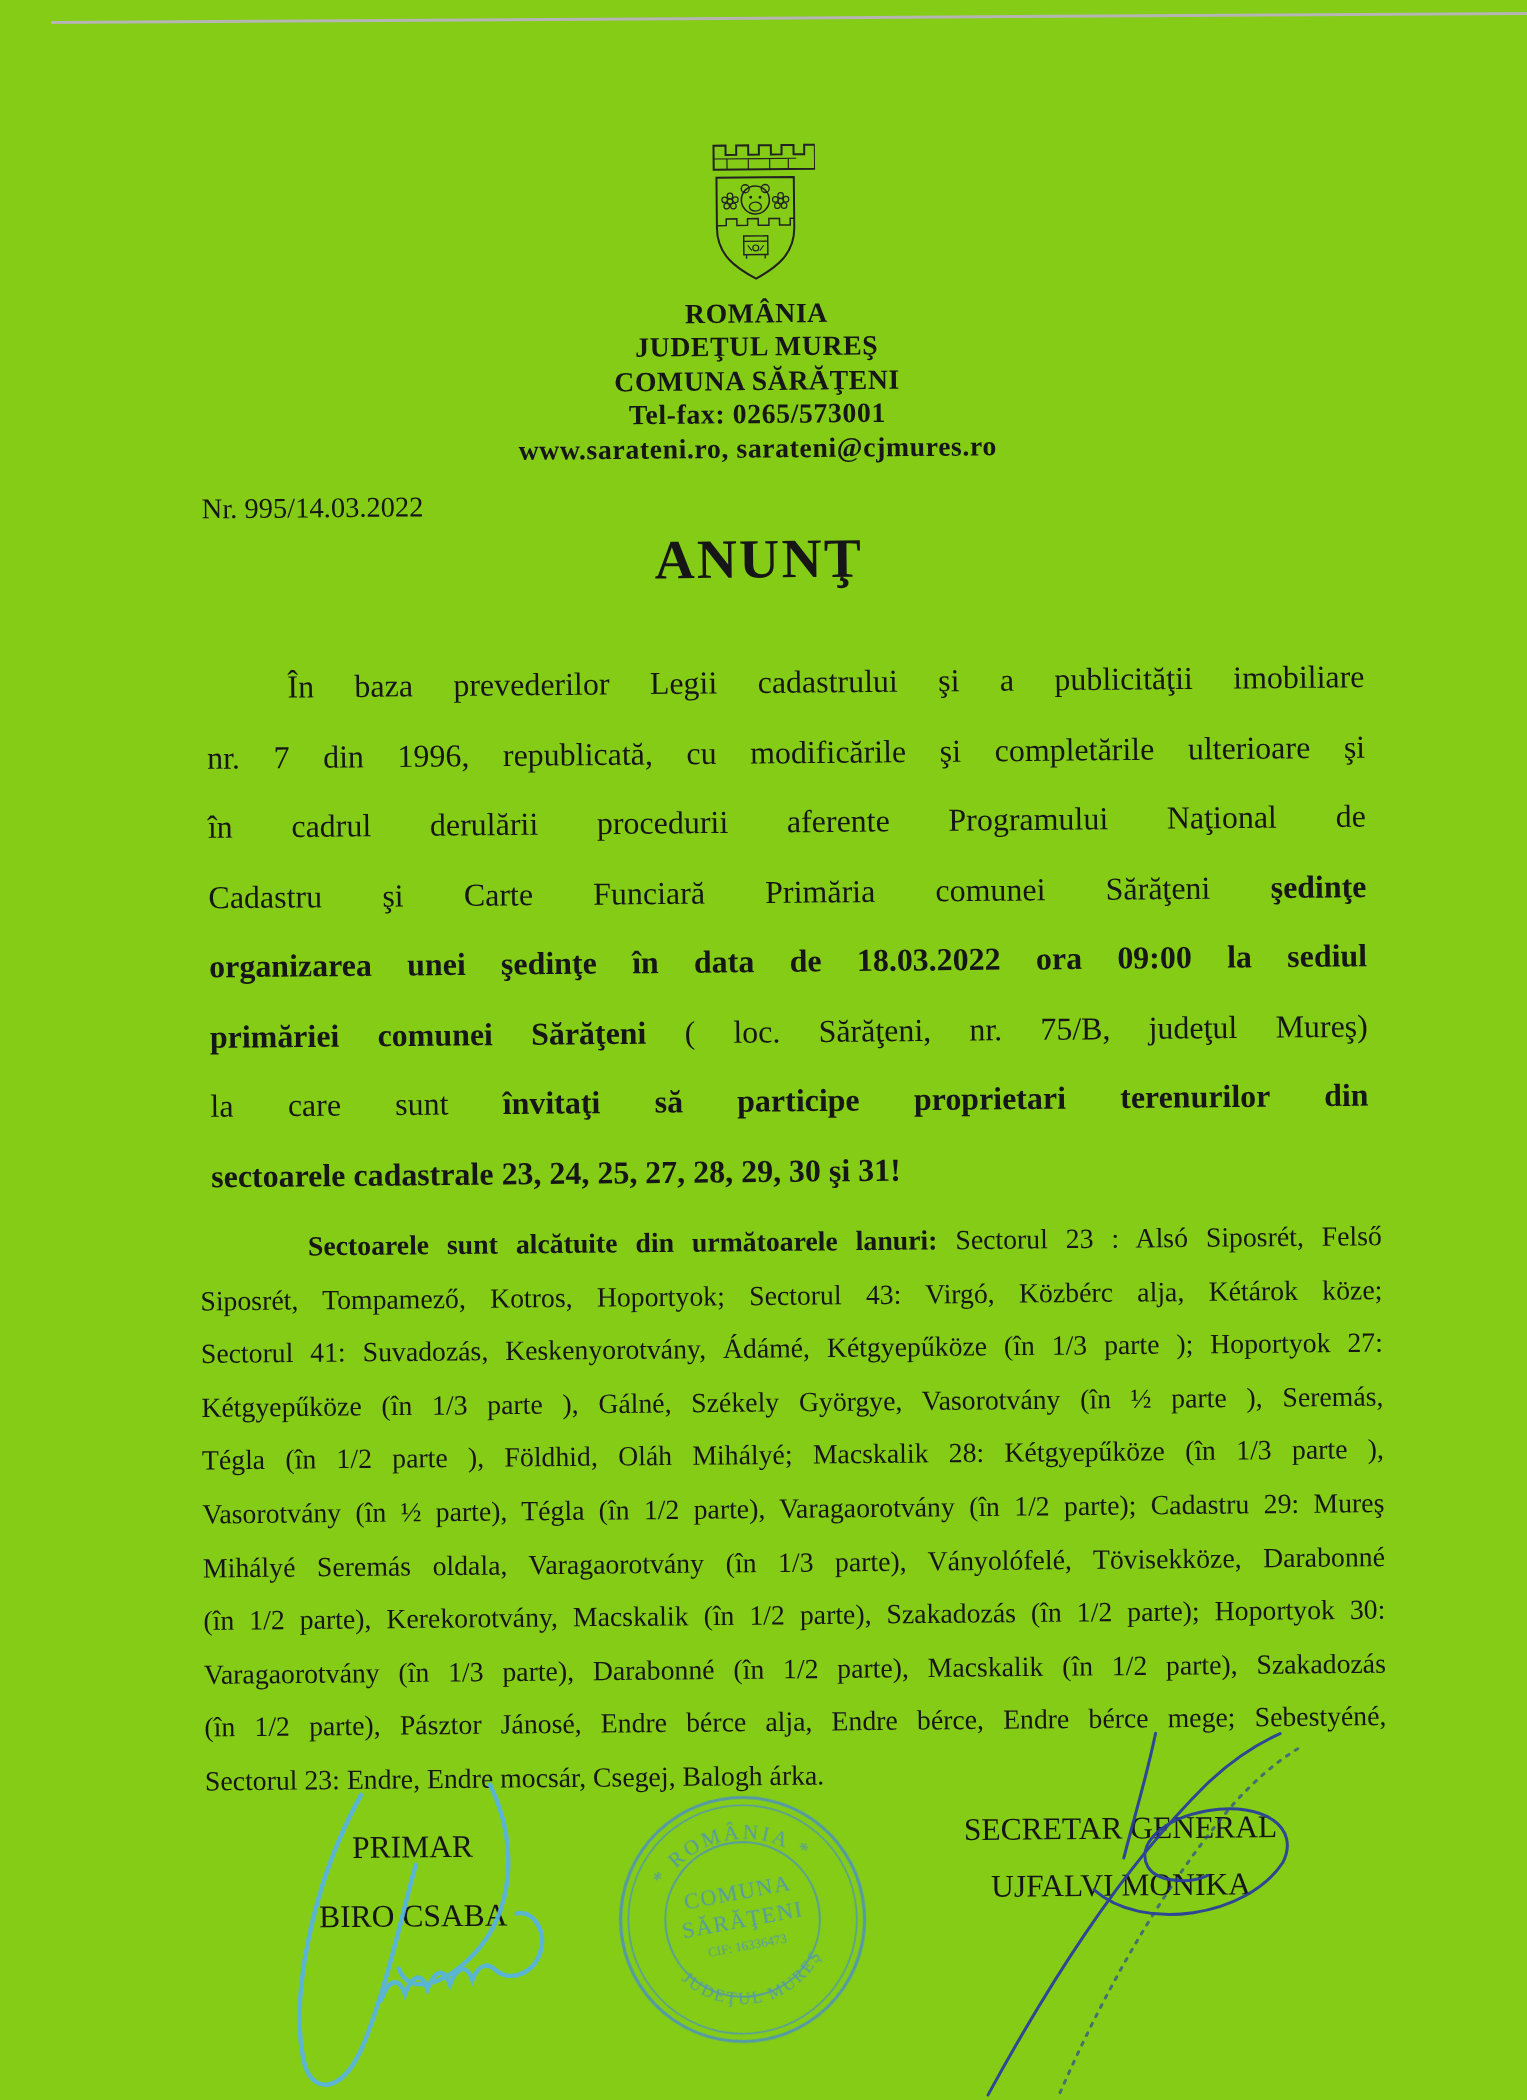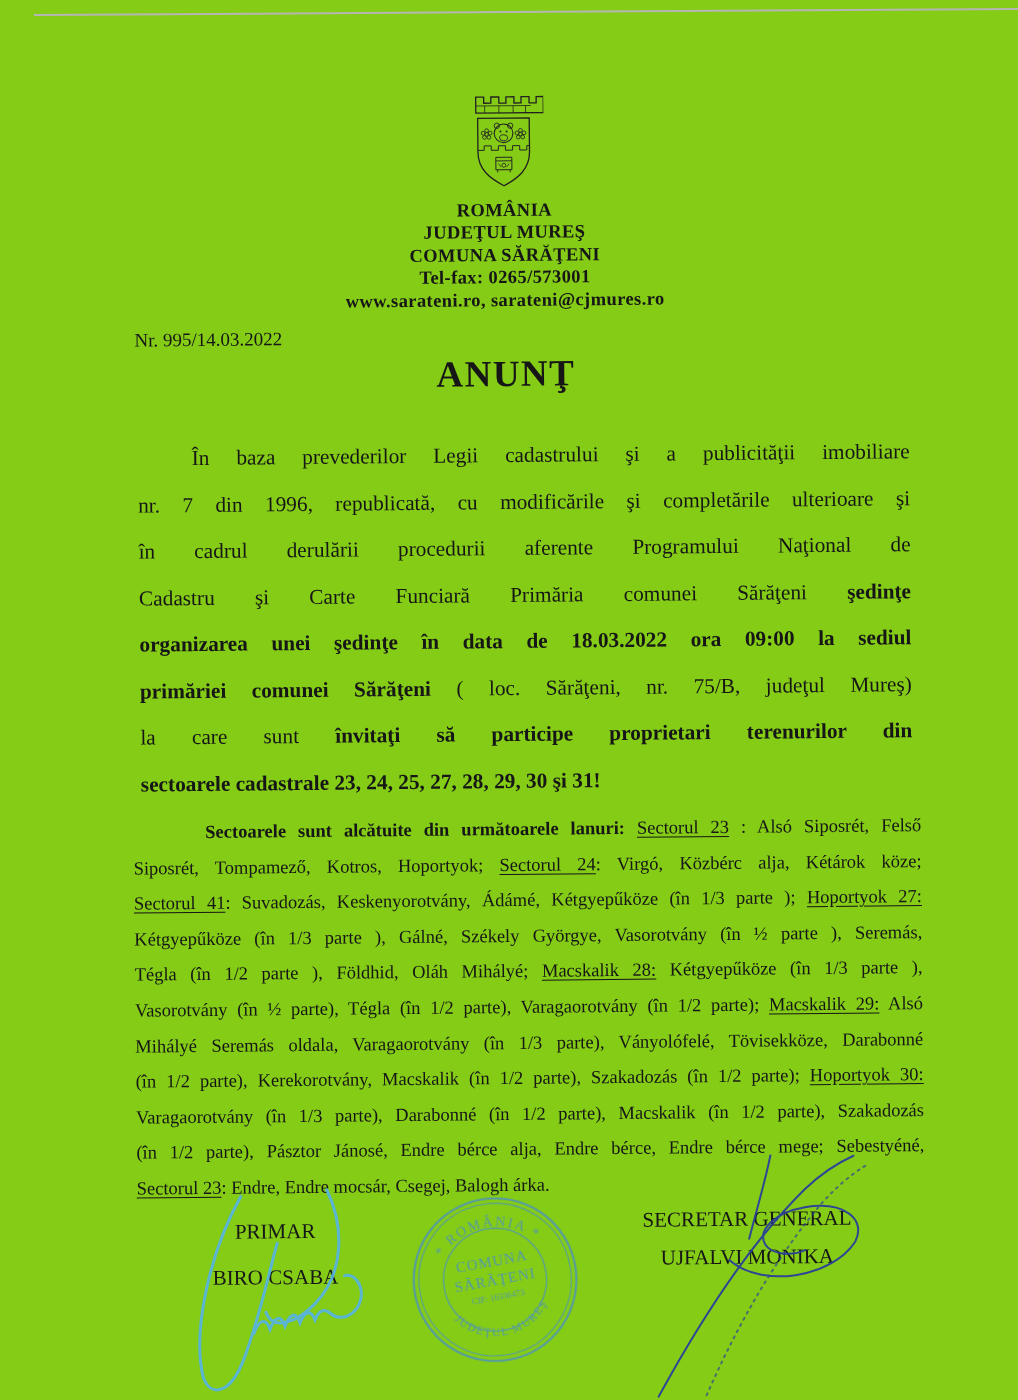--- a/index.html
+++ b/index.html
@@ -18,21 +18,21 @@
   .title{position:absolute;top:352px;left:0;width:100%;text-align:center;
     font-size:37px;font-weight:bold;letter-spacing:1.5px;}
   .para{position:absolute;text-align:justify;}
   .para1{left:140px;width:772px;top:432px;font-size:21.3px;line-height:46.5px;}
   .para2{left:132px;width:788px;top:812px;font-size:18.5px;line-height:35.6px;}
   .tline{text-align:justify;text-align-last:justify;}
   .tline.last{text-align-last:left;}
   .para1 .tline.indent{text-indent:54px;}
   .para2 .tline.indent{text-indent:72px;}
   .b{font-weight:bold;}
-  .u{text-decoration:underline;text-underline-offset:3px;}
+  .u{text-underline-offset:3px;}
   .sign{position:absolute;text-align:center;font-size:21px;}
   .sign-left{left:196px;top:1206px;width:148px;line-height:46px;}
   .sign-right{left:620px;top:1202px;width:244px;line-height:38px;}
   .stamp{position:absolute;left:402px;top:1192px;transform:rotate(-10deg);
     opacity:.82;filter:blur(.35px);}
   .inkoverlay{position:absolute;inset:0;pointer-events:none;}
 </style>
 </head>
 <body>
 
@@ -95,25 +95,25 @@
         <div class="tline"><span>nr. 7 din 1996, republicată, cu modificările şi completările ulterioare şi</span></div>
         <div class="tline"><span>în cadrul derulării procedurii aferente Programului Naţional de</span></div>
         <div class="tline"><span>Cadastru şi Carte Funciară Primăria comunei Sărăţeni </span><span class="b">şedinţe</span></div>
         <div class="tline"><span class="b">organizarea unei şedinţe în data de 18.03.2022 ora 09:00 la sediul</span></div>
         <div class="tline"><span class="b">primăriei comunei Sărăţeni</span><span> ( loc. Sărăţeni, nr. 75/B, judeţul Mureş)</span></div>
         <div class="tline"><span>la care sunt </span><span class="b">învitaţi să participe proprietari terenurilor din</span></div>
         <div class="tline last"><span class="b">sectoarele cadastrale 23, 24, 25, 27, 28, 29, 30 şi 31!</span></div>
       </div>
     <div class="para para2">
         <div class="tline indent"><span class="b">Sectoarele sunt alcătuite din următoarele lanuri: </span><span class="u">Sectorul 23</span><span> : Alsó Siposrét, Felső</span></div>
-        <div class="tline"><span>Siposrét, Tompamező, Kotros, Hoportyok; </span><span class="u">Sectorul 24</span><span>: Virgó, Közbérc alja, Kétárok köze;</span></div>
+        <div class="tline"><span>Siposrét, Tompamező, Kotros, Hoportyok; </span><span class="u">Sectorul 43</span><span>: Virgó, Közbérc alja, Kétárok köze;</span></div>
         <div class="tline"><span class="u">Sectorul 41</span><span>: Suvadozás, Keskenyorotvány, Ádámé, Kétgyepűköze (în 1/3 parte ); </span><span class="u">Hoportyok 27:</span></div>
         <div class="tline"><span>Kétgyepűköze (în 1/3 parte ), Gálné, Székely Györgye, Vasorotvány (în ½ parte ), Seremás,</span></div>
         <div class="tline"><span>Tégla (în 1/2 parte ), Földhid, Oláh Mihályé; </span><span class="u">Macskalik 28:</span><span> Kétgyepűköze (în 1/3 parte ),</span></div>
-        <div class="tline"><span>Vasorotvány (în ½ parte), Tégla (în 1/2 parte), Varagaorotvány (în 1/2 parte); </span><span class="u">Macskalik 29:</span><span> Alsó</span></div>
+        <div class="tline"><span>Vasorotvány (în ½ parte), Tégla (în 1/2 parte), Varagaorotvány (în 1/2 parte); </span><span class="u">Cadastru 29:</span><span> Mureş</span></div>
         <div class="tline"><span>Mihályé Seremás oldala, Varagaorotvány (în 1/3 parte), Ványolófelé, Tövisekköze, Darabonné</span></div>
         <div class="tline"><span>(în 1/2 parte), Kerekorotvány, Macskalik (în 1/2 parte), Szakadozás (în 1/2 parte); </span><span class="u">Hoportyok 30:</span></div>
         <div class="tline"><span>Varagaorotvány (în 1/3 parte), Darabonné (în 1/2 parte), Macskalik (în 1/2 parte), Szakadozás</span></div>
         <div class="tline"><span>(în 1/2 parte), Pásztor Jánosé, Endre bérce alja, Endre bérce, Endre bérce mege; Sebestyéné,</span></div>
         <div class="tline last"><span class="u">Sectorul 23</span><span>: Endre, Endre mocsár, Csegej, Balogh árka.</span></div>
       </div>
 
     <div class="sign sign-left">
       <div>PRIMAR</div>
       <div>BIRO CSABA</div>

